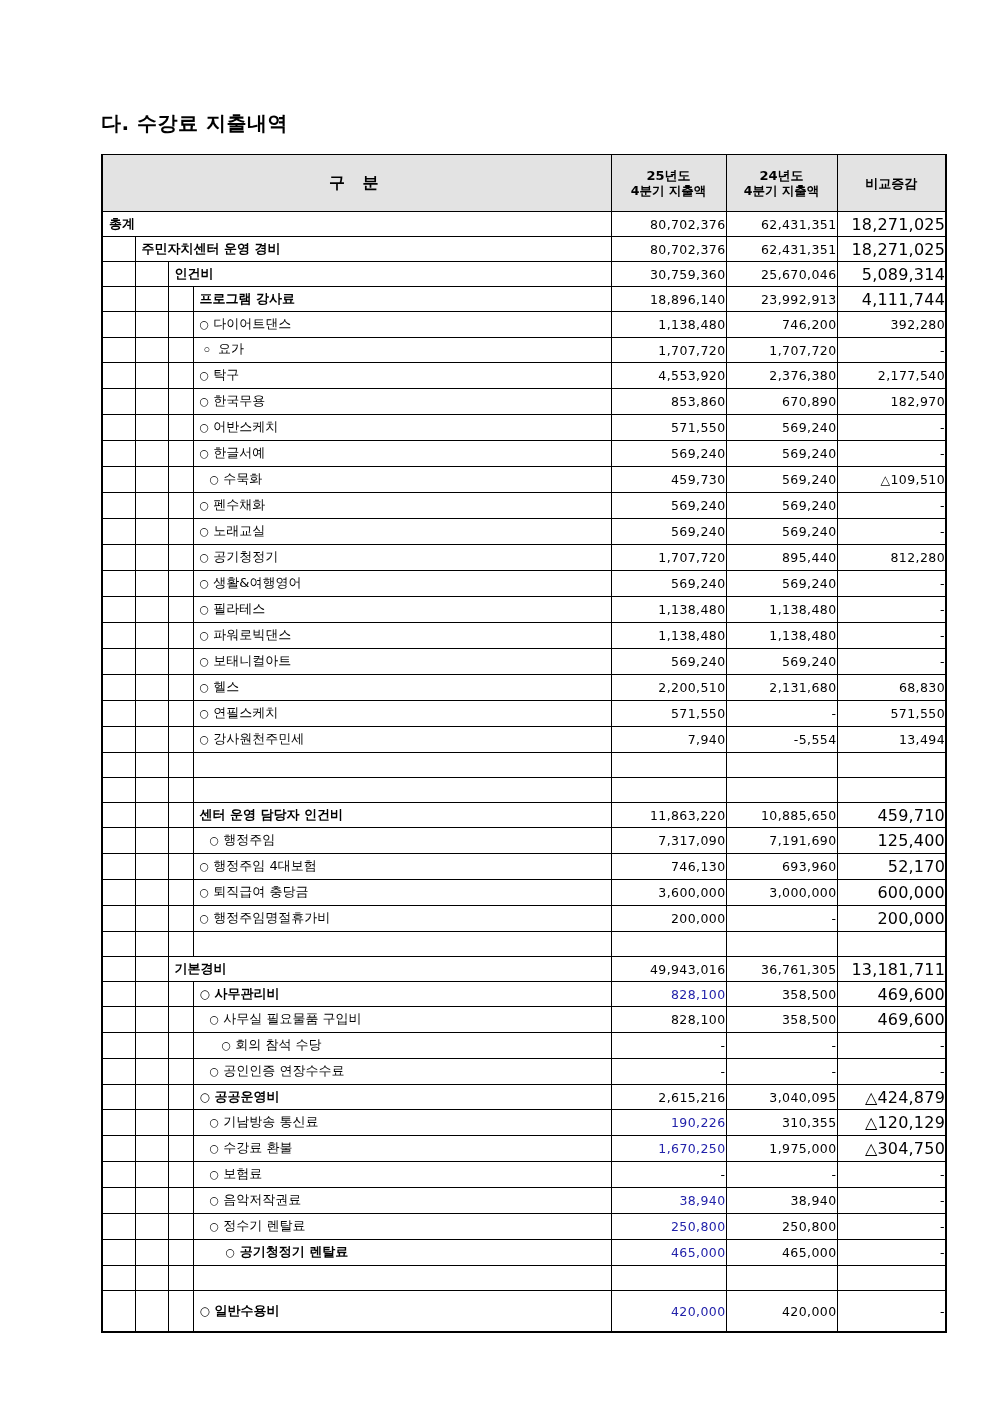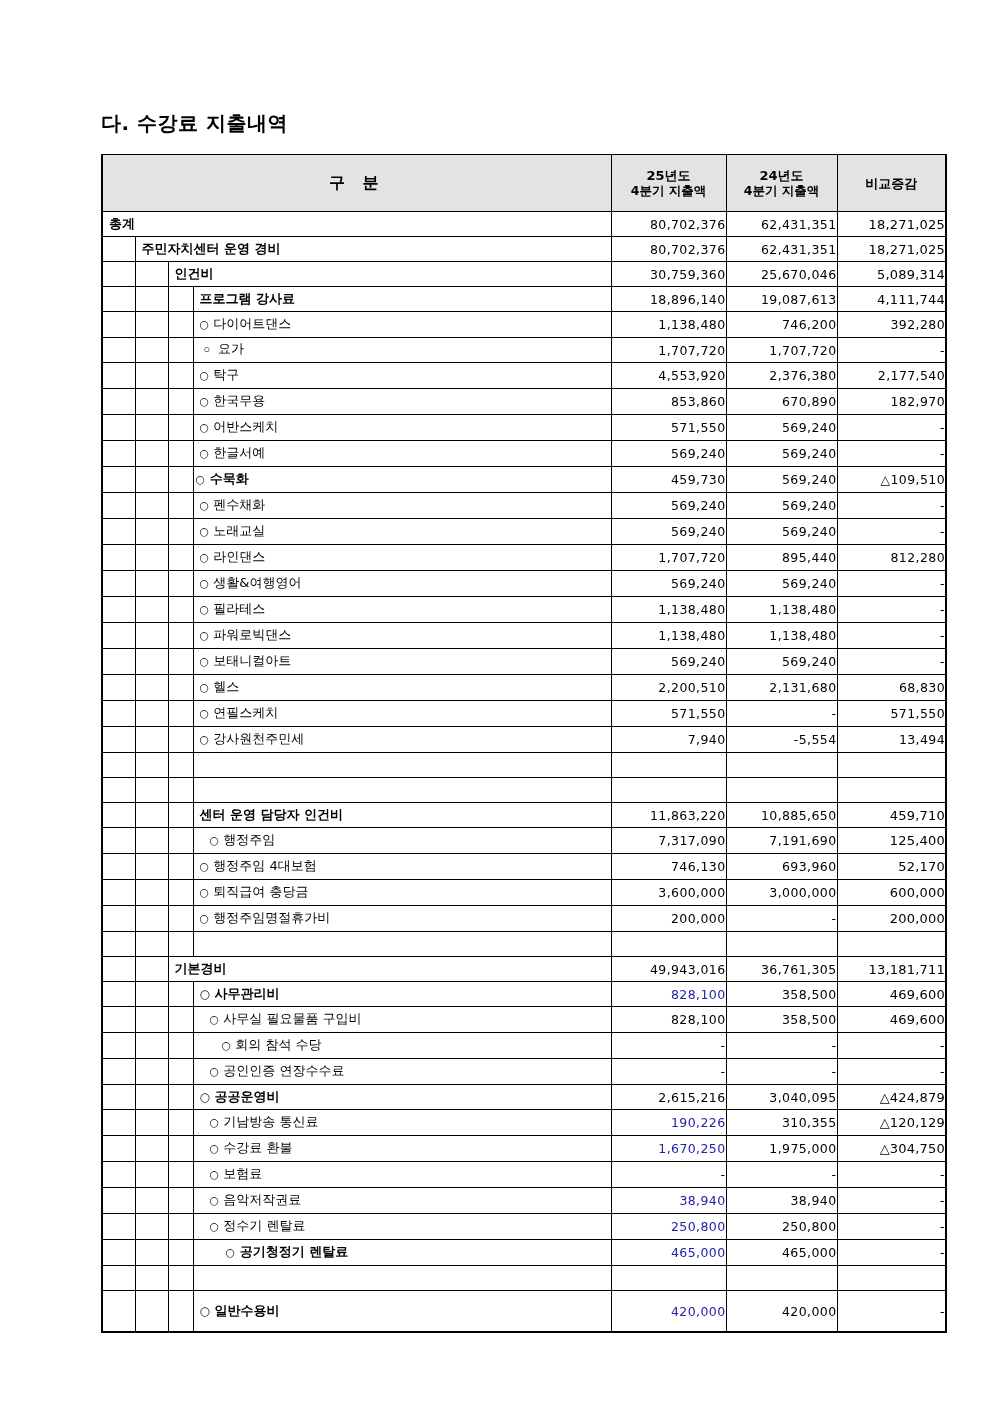--- a/index.html
+++ b/index.html
@@ -82,21 +82,21 @@
   td.lbl.bold { font-weight: bold; }
   td.num {
     text-align: right;
     padding-right: 6px;
     font-size: 12.5px;
     white-space: nowrap;
     font-family: "DejaVu Sans", "Liberation Sans", sans-serif;
     letter-spacing: 0.4px;
   }
   td.num.blue { color: #2222aa; }
-  td.num.small { font-size: 13px; letter-spacing: 0.2px; }
+  td.num.small { font-size: 16px; letter-spacing: 0.2px; }
   tr.spacer td { height: 22px; }
   tr.tall td { height: 40px; }
   .bullet-sm { font-size: 11px; }
   .bullet-lg { font-size: 12px; font-weight: bold; }
 </style>
 </head>
 <body>
 
 <div class="page">
 
@@ -147,21 +147,21 @@
           <td class="num">30,759,360</td>
           <td class="num">25,670,046</td>
           <td class="num small" style="border-right: 2px solid rgb(0, 0, 0);">5,089,314</td>
         </tr>
         <tr>
           <td class="ind" style="border-left: 2px solid rgb(0, 0, 0);"></td>
           <td class="ind"></td>
           <td class="ind"></td>
           <td class="lbl bold" colspan="1" style="padding-left: 6px;"><span>프로그램 강사료</span></td>
           <td class="num">18,896,140</td>
-          <td class="num">19,087,613</td>
+          <td class="num">23,992,913</td>
           <td class="num small" style="border-right: 2px solid rgb(0, 0, 0);">4,111,744</td>
         </tr>
         <tr>
           <td class="ind" style="border-left: 2px solid rgb(0, 0, 0);"></td>
           <td class="ind"></td>
           <td class="ind"></td>
           <td class="lbl" colspan="1" style="padding-left: 6px;"><span class="bullet-sm">○</span><span> </span><span>다이어트댄스</span></td>
           <td class="num">1,138,480</td>
           <td class="num">746,200</td>
           <td class="num" style="border-right: 2px solid rgb(0, 0, 0);">392,280</td>
@@ -208,21 +208,21 @@
           <td class="ind"></td>
           <td class="lbl" colspan="1" style="padding-left: 6px;"><span class="bullet-sm">○</span><span> </span><span>한글서예</span></td>
           <td class="num">569,240</td>
           <td class="num">569,240</td>
           <td class="num" style="border-right: 2px solid rgb(0, 0, 0);">-</td>
         </tr>
         <tr>
           <td class="ind" style="border-left: 2px solid rgb(0, 0, 0);"></td>
           <td class="ind"></td>
           <td class="ind"></td>
-          <td class="lbl" colspan="1" style="padding-left: 2px; font-weight: bold;"><span class="bullet-sm">○</span><span> </span><span>수묵화</span></td>
+          <td class="lbl" colspan="1" style="padding-left: 16px;"><span class="bullet-sm">○</span><span> </span><span>수묵화</span></td>
           <td class="num">459,730</td>
           <td class="num">569,240</td>
           <td class="num" style="border-right: 2px solid rgb(0, 0, 0);">△109,510</td>
         </tr>
         <tr>
           <td class="ind" style="border-left: 2px solid rgb(0, 0, 0);"></td>
           <td class="ind"></td>
           <td class="ind"></td>
           <td class="lbl" colspan="1" style="padding-left: 6px;"><span class="bullet-sm">○</span><span> </span><span>펜수채화</span></td>
           <td class="num">569,240</td>
@@ -235,21 +235,21 @@
           <td class="ind"></td>
           <td class="lbl" colspan="1" style="padding-left: 6px;"><span class="bullet-sm">○</span><span> </span><span>노래교실</span></td>
           <td class="num">569,240</td>
           <td class="num">569,240</td>
           <td class="num" style="border-right: 2px solid rgb(0, 0, 0);">-</td>
         </tr>
         <tr>
           <td class="ind" style="border-left: 2px solid rgb(0, 0, 0);"></td>
           <td class="ind"></td>
           <td class="ind"></td>
-          <td class="lbl" colspan="1" style="padding-left: 6px;"><span class="bullet-sm">○</span><span> </span><span>라인댄스</span></td>
+          <td class="lbl" colspan="1" style="padding-left: 6px;"><span class="bullet-sm">○</span><span> </span><span>공기청정기</span></td>
           <td class="num">1,707,720</td>
           <td class="num">895,440</td>
           <td class="num" style="border-right: 2px solid rgb(0, 0, 0);">812,280</td>
         </tr>
         <tr>
           <td class="ind" style="border-left: 2px solid rgb(0, 0, 0);"></td>
           <td class="ind"></td>
           <td class="ind"></td>
           <td class="lbl" colspan="1" style="padding-left: 6px;"><span class="bullet-sm">○</span><span> </span><span>생활&amp;여행영어</span></td>
           <td class="num">569,240</td>

